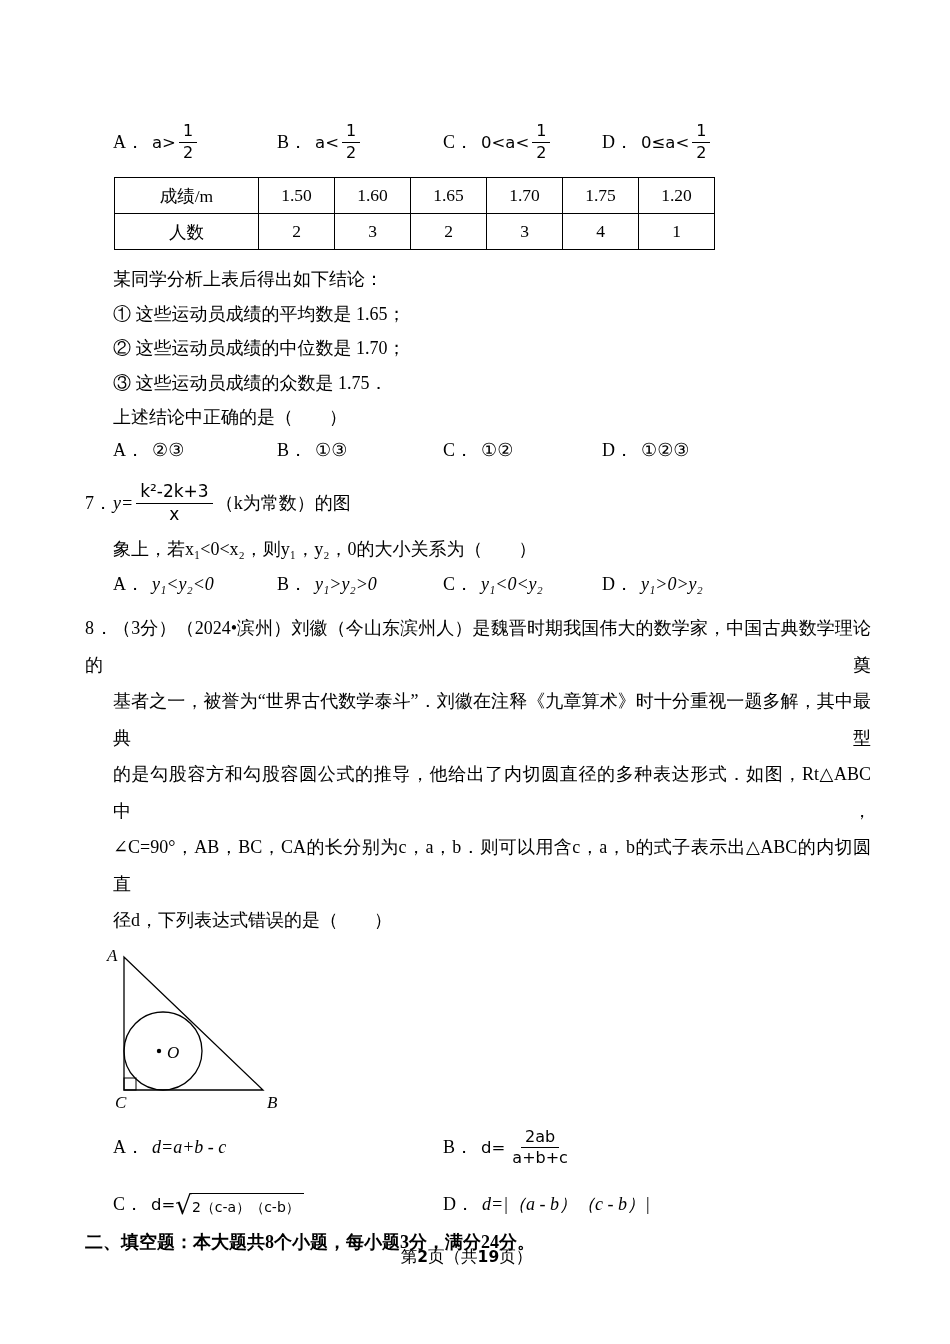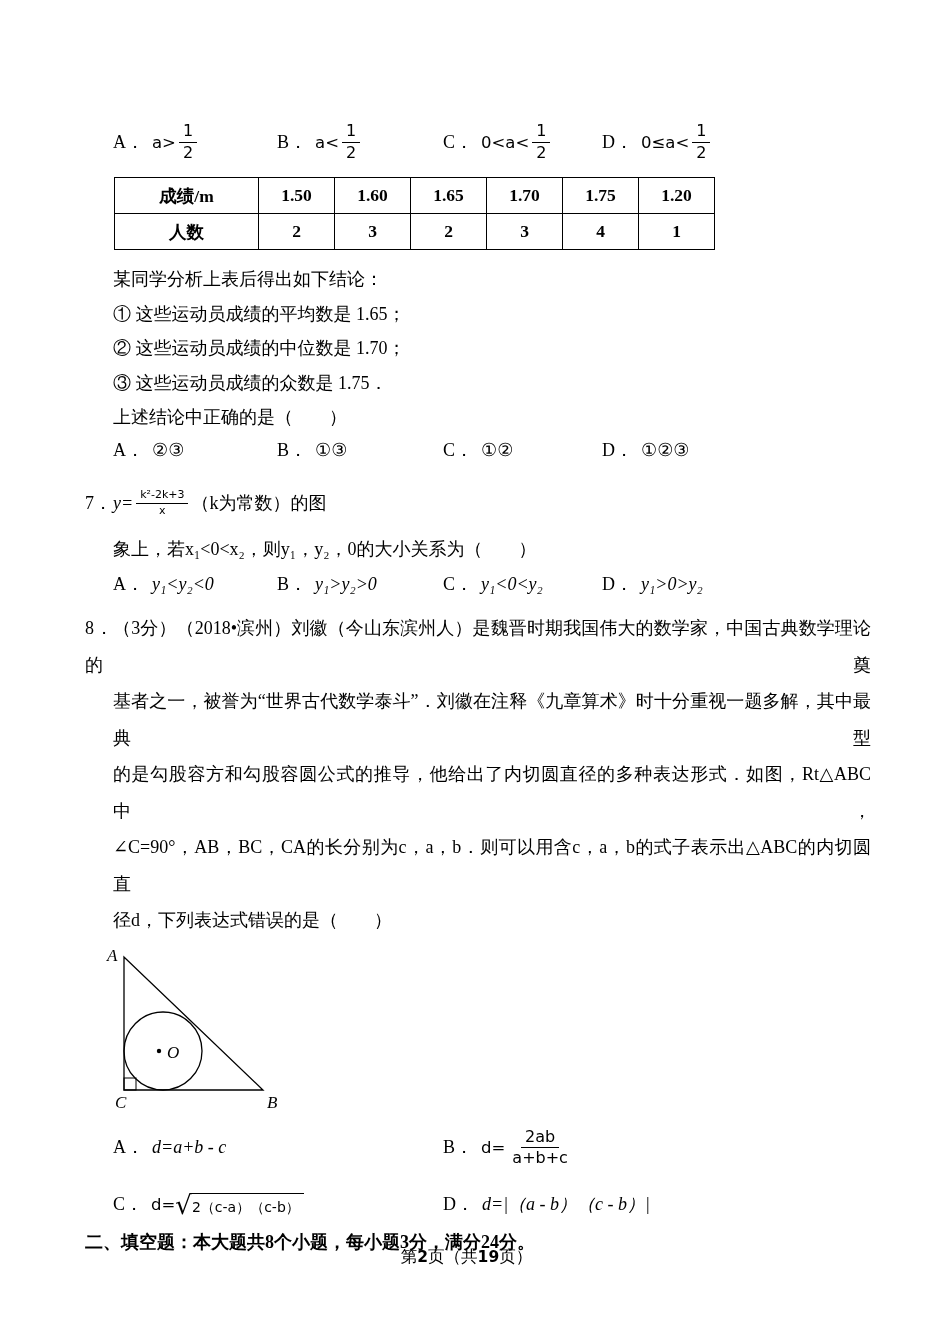--- a/index.html
+++ b/index.html
@@ -33,29 +33,29 @@
   .sqrt .radicand { border-top:1.5px solid #000; padding:3px 4px 0 2px; font-size:14px; line-height:20px; }
   
   .optrow { display:flex; align-items:center; padding-left:113px; line-height:31px; }
   .opt { display:inline-flex; align-items:center; }
   .optlabel { margin-right:8px; }
   
   .q5row { margin-top:118px; min-height:48px; }
   .q5row .o1 { width:164px; } .q5row .o2 { width:166px; } .q5row .o3 { width:159px; }
   
   .q6stem { margin-top:26px; }
-  table.score { border-collapse:collapse; margin:11px 0 0 114px; text-align:center; font-size:17.5px;font-weight:bold; }
+  table.score { border-collapse:collapse; margin:11px 0 0 114px; text-align:center; font-size:17.5px; }
   table.score td { border:1px solid #000; height:36px; padding:0 4px; }
   table.score td.c0 { width:144px; }
   table.score td.cn { width:76px; }
   .q6lines { margin-top:12px; }
   .q6opts .o1 { width:164px; } .q6opts .o2 { width:166px; } .q6opts .o3 { width:159px; }
   
   .q7line1 { margin-top:9px; min-height:57px; }
-  .q7line1 .frac, .q9line .frac { font-size:11px; }
+  .q7line1 .frac, .q9line .frac { font-size:17px; }
   .q7opts { margin-top:3px; }
   .q7opts .o1 { width:164px; } .q7opts .o2 { width:166px; } .q7opts .o3 { width:159px; }
   
   .q8lines { margin-top:10px; }
   .q8lines .line { line-height:36.5px; }
   
   .figure { margin:4px 0 0 96px; width:200px; }
   .figure svg { display:block; }
   
   .q8row1 { margin-top:4px; min-height:54px; }
@@ -183,21 +183,21 @@
         <span class="mathit">y₁&lt;0&lt;y₂</span>
       </span>
     <span class="opt">
         <span class="optlabel">D．</span>
         <span class="mathit">y₁&gt;0&gt;y₂</span>
       </span>
   </div>
 
   <div class="q8lines">
     <div class="line firstline just">
-      <span class="qnum">8．</span><span>（3分）（2018•滨州）刘徽（今山东滨州人）是魏晋时期我国伟大的数学家，中国古典数学理论的奠</span>
+      <span class="qnum">8．</span><span>（3分）（2024•滨州）刘徽（今山东滨州人）是魏晋时期我国伟大的数学家，中国古典数学理论的奠</span>
     </div>
     <div class="line just">基者之一，被誉为“世界古代数学泰斗”．刘徽在注释《九章算术》时十分重视一题多解，其中最典型</div>
     <div class="line just">的是勾股容方和勾股容圆公式的推导，他给出了内切圆直径的多种表达形式．如图，Rt△ABC中，</div>
     <div class="line just">∠C=90°，AB，BC，CA的长分别为c，a，b．则可以用含c，a，b的式子表示出△ABC的内切圆直</div>
     <div class="line">径d，下列表达式错误的是（　　）</div>
   </div>
 
   <div class="figure">
     <svg width="200" height="174" viewBox="0 0 200 174" xmlns="http://www.w3.org/2000/svg">
       <polygon points="28,14 28,147 167,147" fill="none" stroke="#000" stroke-width="1.3"></polygon>

